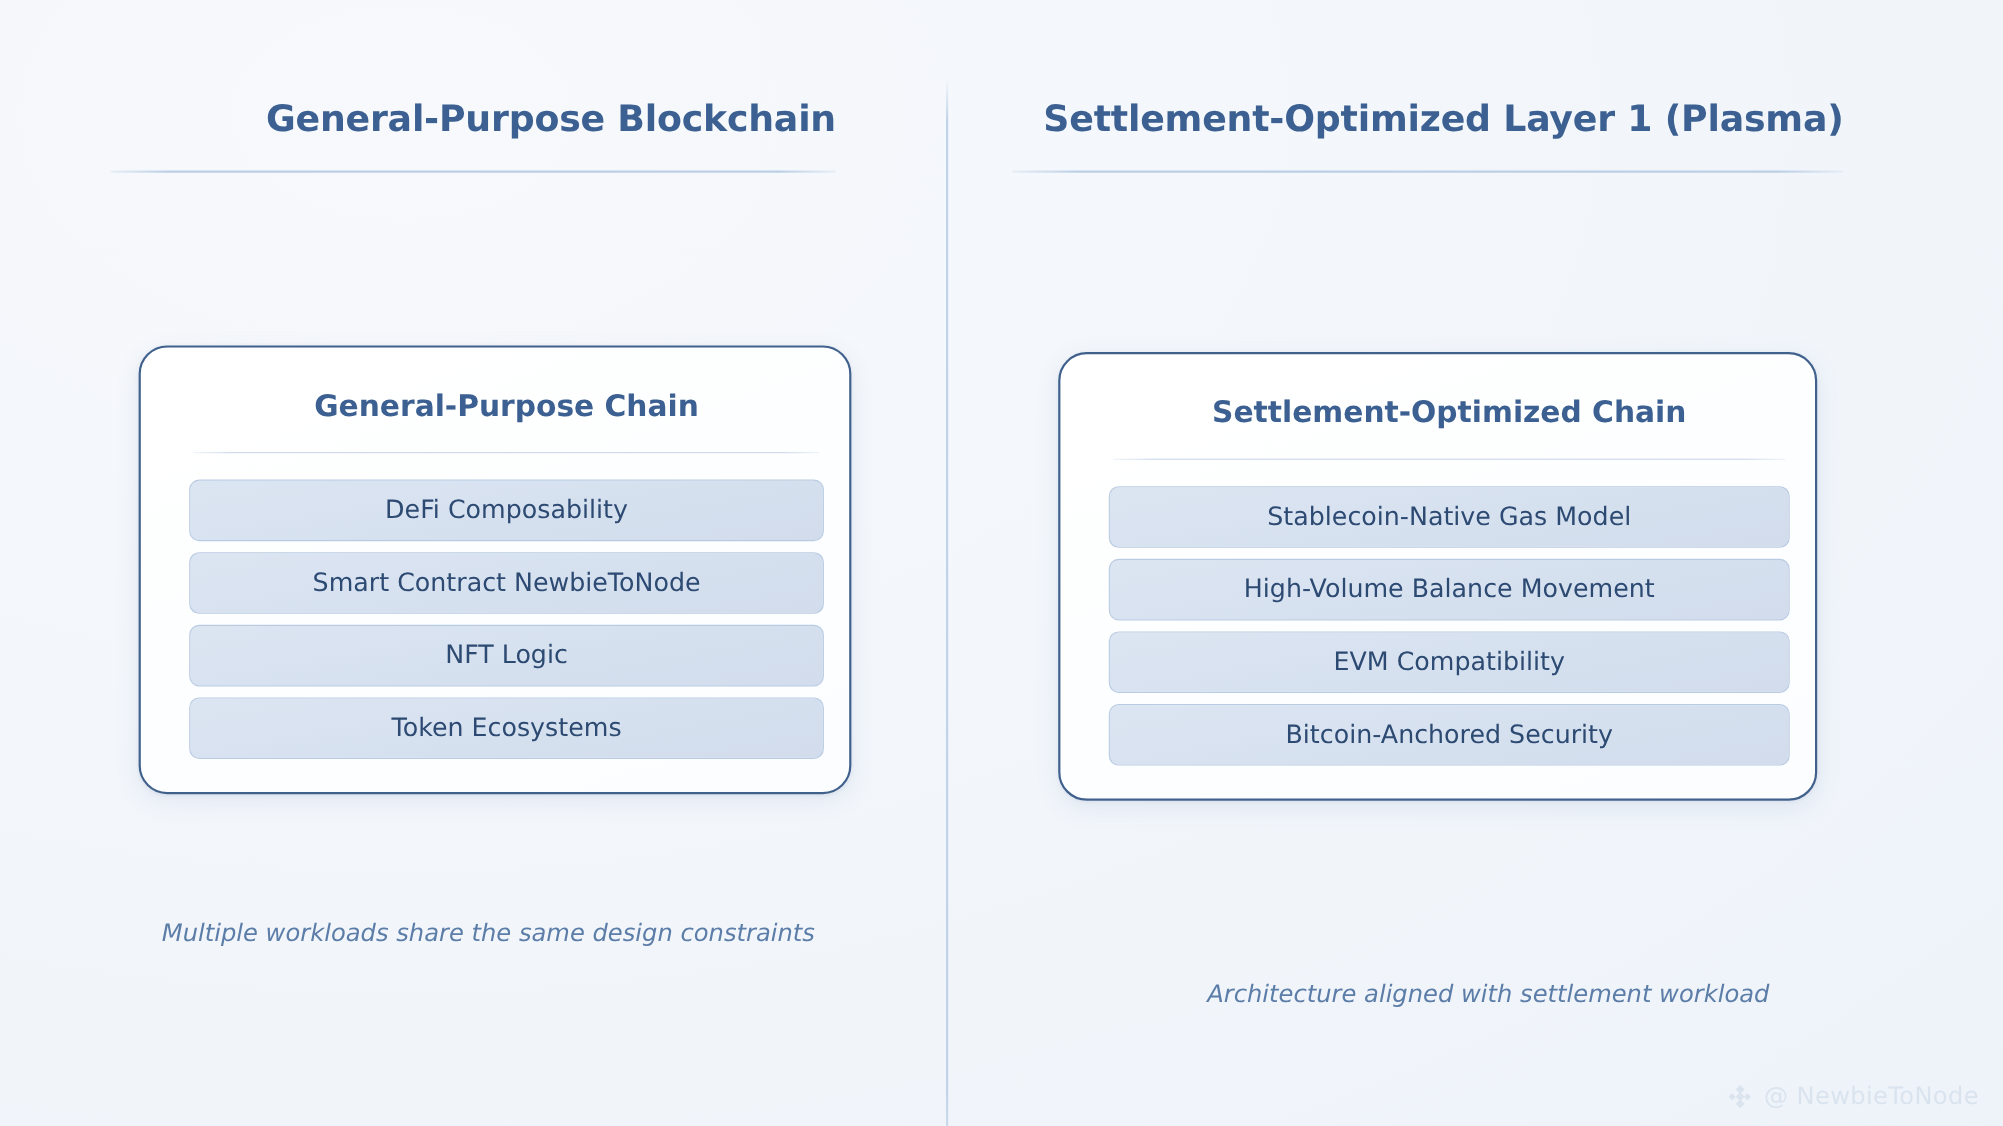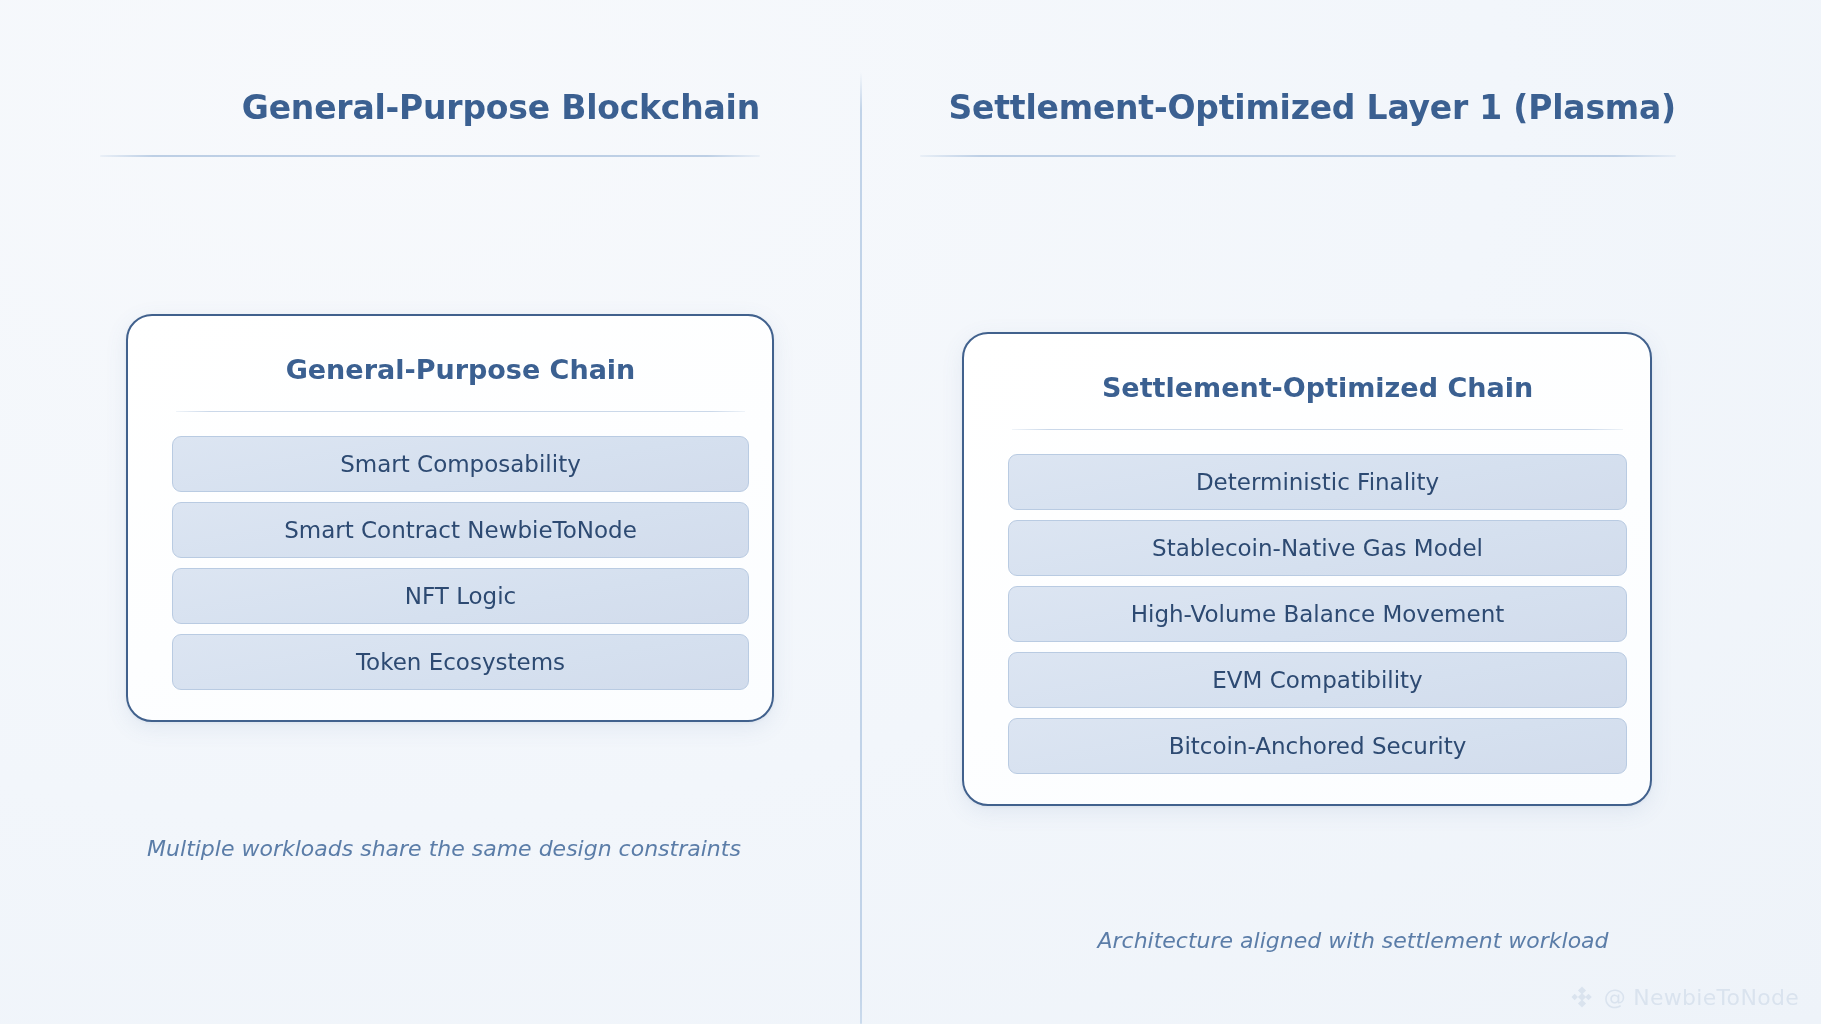--- a/index.html
+++ b/index.html
@@ -131,21 +131,21 @@
     position:absolute;
     width:100%;
     text-align:center;
     font-style:italic;
     font-size:22px;
     color:#5b7da8;
     white-space:nowrap;
     margin-left:24px;
   }
   .caption-left { top:836px; left:0;  padding-right:20px; }
-  .caption-right{ top:928px; left:0;  padding-left:22px;  }
+  .caption-right{ top:892px; left:0;  padding-left:22px;  }
 
   
   .watermark{
     position:absolute;
     right:22px;
     bottom:14px;
     display:flex;
     align-items:center;
     gap:9px;
     opacity:.55;
@@ -167,42 +167,41 @@
 
     <div class="section-header">
       <div class="section-title">General-Purpose Blockchain</div>
       <div class="section-rule"></div>
     </div>
 
     <div class="card card-left">
       <div class="card-title">General-Purpose Chain</div>
       <div class="card-rule"></div>
       <div class="pill-list">
-        <div class="pill">Smart Composability</div>
+        <div class="pill">DeFi Composability</div>
         <div class="pill">Smart Contract NewbieToNode</div>
         <div class="pill">NFT Logic</div>
         <div class="pill">Token Ecosystems</div>
       </div>
     </div>
 
     <div class="caption caption-left">Multiple workloads share the same design constraints</div>
   </div>
 
   <div class="column right">
 
     <div class="section-header">
       <div class="section-title">Settlement-Optimized Layer 1 (Plasma)</div>
       <div class="section-rule"></div>
     </div>
 
-    <div class="card card-right" style="left:102px;margin-top:12px;">
+    <div class="card card-right" style="left:102px;">
       <div class="card-title">Settlement-Optimized Chain</div>
       <div class="card-rule"></div>
       <div class="pill-list">
-        <div class="pill">Deterministic Finality</div>
         <div class="pill">Stablecoin-Native Gas Model</div>
         <div class="pill">High-Volume Balance Movement</div>
         <div class="pill">EVM Compatibility</div>
         <div class="pill">Bitcoin-Anchored Security</div>
       </div>
     </div>
 
     <div class="caption caption-right">Architecture aligned with settlement workload</div>
   </div>
 

